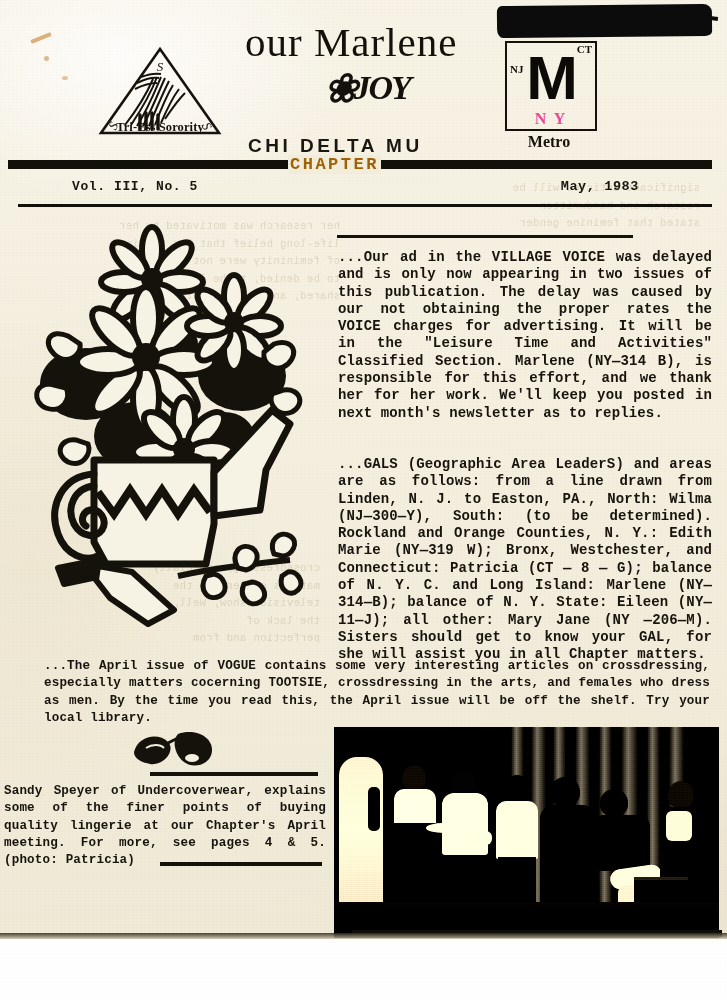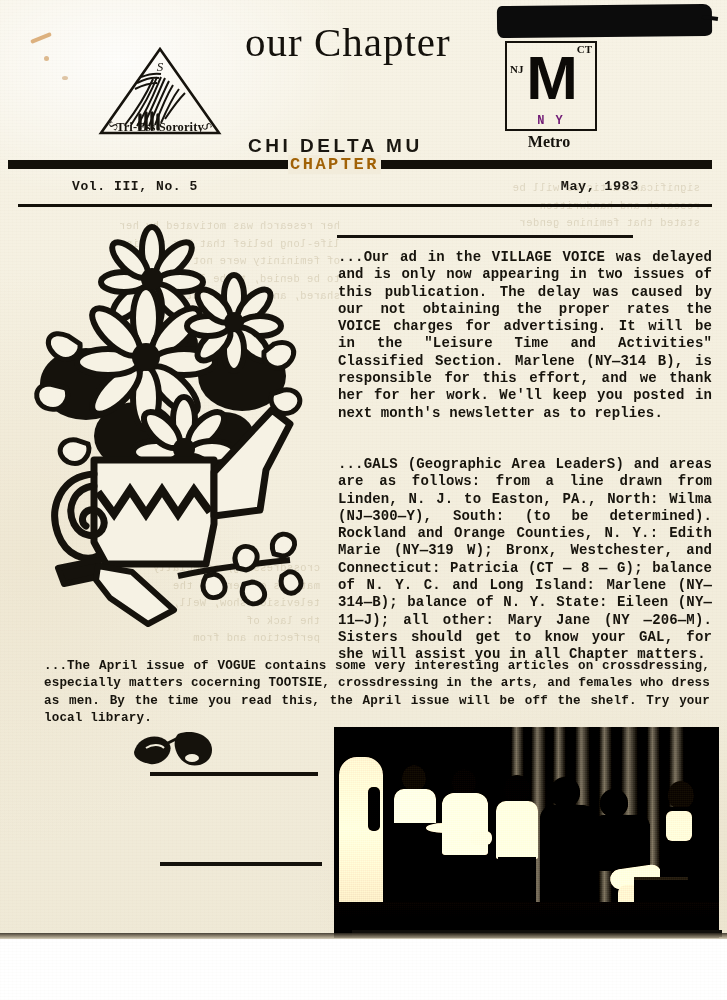--- a/index.html
+++ b/index.html
@@ -137,25 +137,25 @@
     font-size:62px;
     font-weight:bold;
     line-height:52px;
     color:#0c0a07;
     letter-spacing:-2px;
   }
   #metrobox .ny{
     position:absolute;
     left:0; right:0; bottom:1px;
     text-align:center;
-    font-family:Liberation Mono, monospace;
-    font-size:12px;
+    font-family:Liberation Serif, serif;
+    font-size:16px;
     font-weight:bold;
     letter-spacing:2px;
-    color:#701a75;
+    color:#ec4899;
   }
   #metro-label{
     position:absolute;
     left:505px; top:133px;
     width:88px;
     text-align:center;
     font-family:"Liberation Serif", serif;
     font-size:16px;
     font-weight:bold;
     color:#16130d;
@@ -363,22 +363,25 @@
   <div class="bleed" style="left:350px; top:180px; width:350px;">significant articles will be
 research and handwritten
 stated that feminine gender</div>
 
   <div id="grain"></div>
 
   <div class="speck" style="left:30px;top:36px;width:22px;height:4px;background:#c4761f;opacity:.55;transform:rotate(-22deg);border-radius:2px;"></div>
   <div class="speck" style="left:44px;top:56px;width:5px;height:5px;background:#c07a2a;opacity:.5;"></div>
   <div class="speck" style="left:62px;top:76px;width:6px;height:4px;background:#b5762c;opacity:.4;"></div>
 
-  <div class="mast-title">our Chapter</div>
-
+  <div class="mast-title">our Marlene</div>
+
+  <div class="mast-joy">
+    <span class="swash">❀</span><span>JOY</span>
+  </div>
 
   <div id="redact"></div>
 
   <div id="triess">
     <svg width="130" height="92" viewBox="0 0 130 92">
       <polygon points="65,4 124,88 6,88" fill="none" stroke="#16130d" stroke-width="2.6"></polygon>
       <g stroke="#16130d" stroke-width="2" fill="none">
         <path d="M30,80 C44,62 52,48 58,34"></path>
         <path d="M36,80 C48,62 56,48 62,32"></path>
         <path d="M42,81 C54,62 60,46 66,32"></path>
@@ -540,20 +543,21 @@
     <svg width="96" height="48" viewBox="0 0 96 48">
       <path d="M6,26 C10,10 30,6 40,16 C48,24 36,40 22,38 C12,36 6,32 6,26 Z" fill="#15120c"></path>
       <path d="M18,22 C24,18 32,18 36,22" stroke="#f3eedd" stroke-width="2" fill="none"></path>
       <path d="M50,8 C66,2 84,10 84,24 C84,38 66,44 56,36 C46,28 44,14 50,8 Z" fill="#15120c"></path>
       <ellipse cx="64" cy="32" rx="7" ry="4" fill="#f3eedd"></ellipse>
       <path d="M38,18 C46,14 50,12 54,10" stroke="#15120c" stroke-width="3" fill="none"></path>
     </svg>
   </div>
 
   <div id="cap-rule-top"></div>
+  <div id="caption">Sandy Speyer of Undercoverwear, explains some of the finer points of buying quality lingerie at our Chapter's April meeting. For more, see pages 4 &amp; 5. (photo: Patricia)</div>
   <div id="cap-rule-bot"></div>
 
   <div id="photo">
     <div class="wall"></div>
 
     <div class="drape" style="left:176px;width:14px;"></div>
     <div class="drape" style="left:196px;width:16px;"></div>
     <div class="drape" style="left:218px;width:14px;"></div>
     <div class="drape" style="left:240px;width:16px;"></div>
     <div class="drape" style="left:264px;width:14px;"></div>

